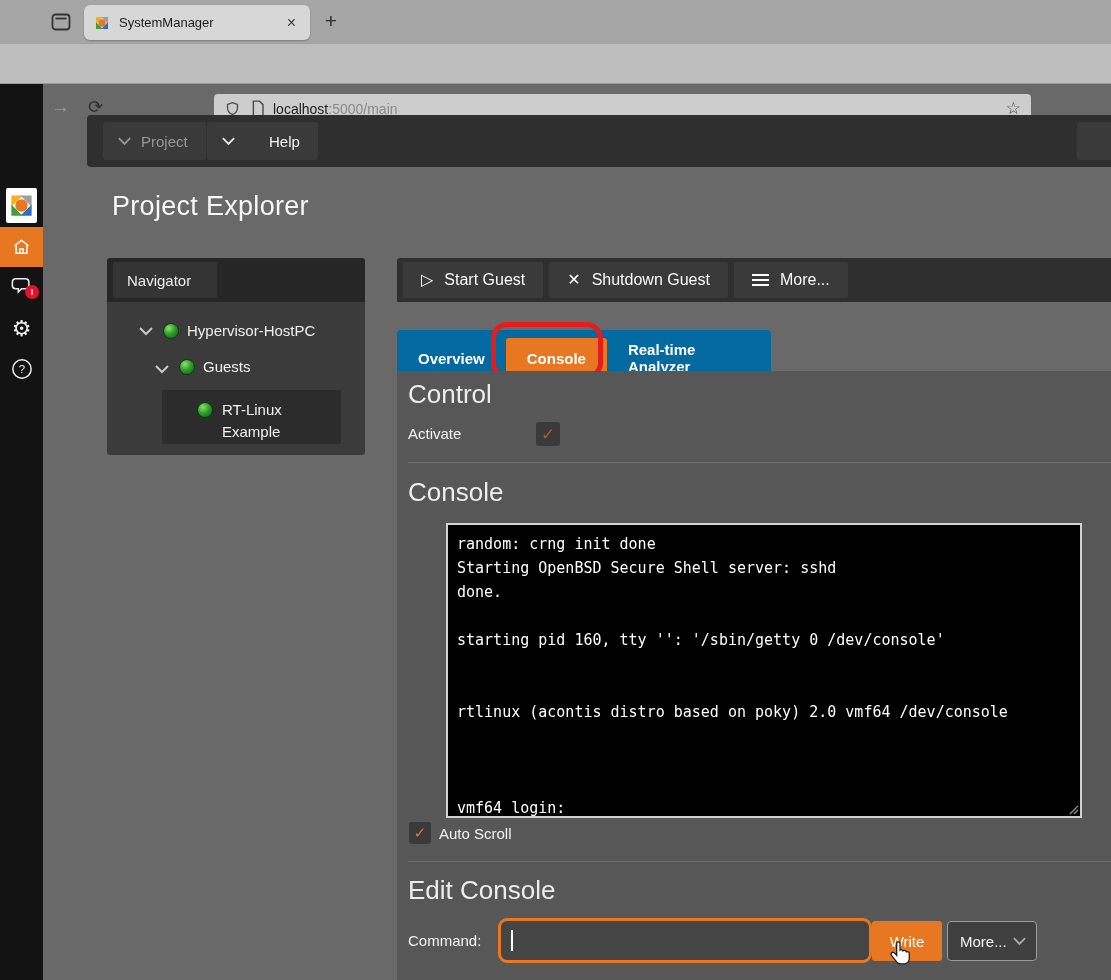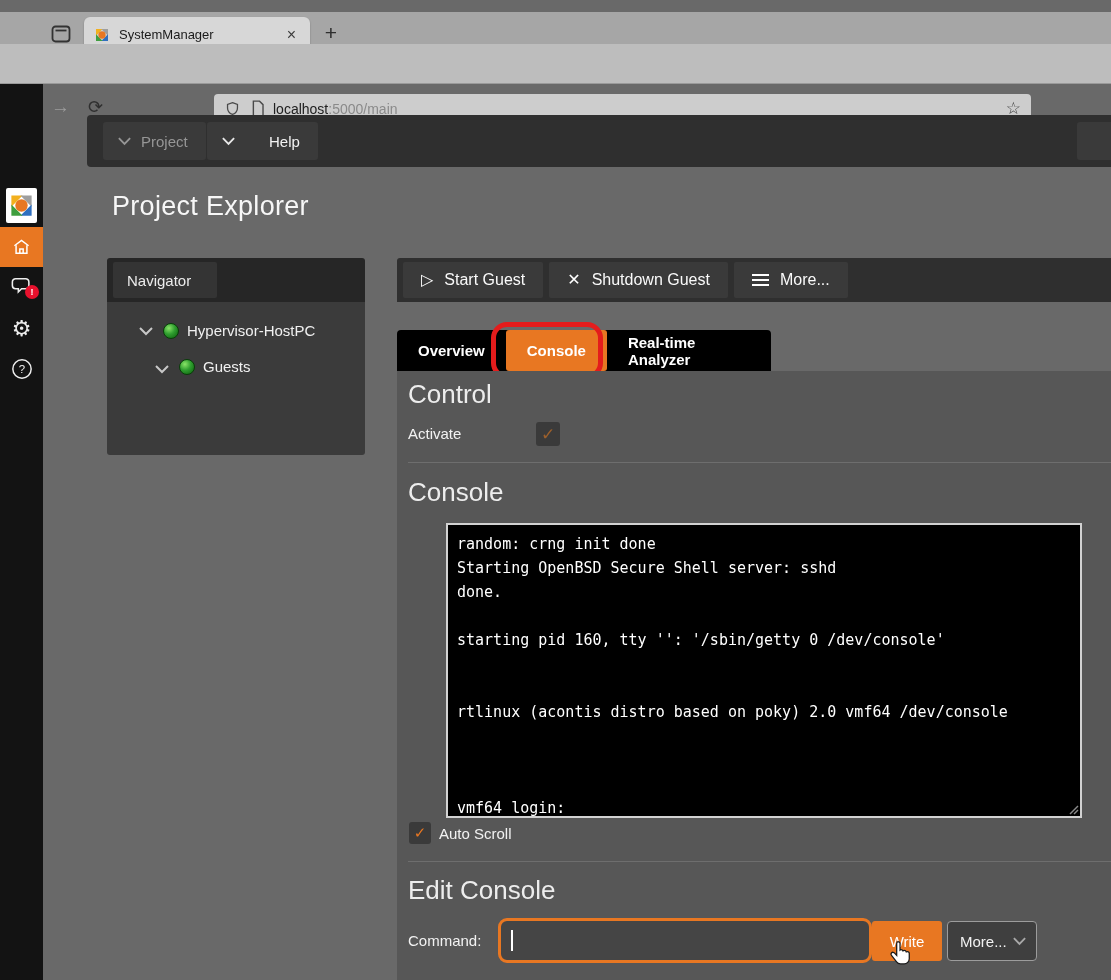--- a/index.html
+++ b/index.html
@@ -2,21 +2,21 @@
 <html><head>
 <meta charset="utf-8">
 <style>
   * { box-sizing: border-box; margin: 0; padding: 0; }
   html,body { width:1111px; height:980px; }
   body { font-family:"Liberation Sans", sans-serif; background:#696969; overflow:hidden; }
   #screen { position:relative; width:1111px; height:980px; }
   .abs { position:absolute; }
 
   
-  .tabstrip { left:0; top:12px; width:1111px; height:44px; background:#a6a6a6; }
+  .tabstrip { left:0; top:0; width:1111px; height:44px; background:#a6a6a6; }
   .tab-overview-btn { left:46px; top:9px; width:30px; height:26px; display:flex; align-items:center; justify-content:center; border-radius:4px; }
   .browser-tab { left:84px; top:5px; width:226px; height:35px; background:#d7d7d7; border-radius:6px; display:flex; align-items:center; padding:0 10px; box-shadow:0 1px 2px rgba(0,0,0,.25); }
   .tab-title { font-size:13px; color:#1b1b1b; margin-left:9px; flex:1; }
   .tab-close { font-size:16px; color:#3c3c3c; padding:0 4px; }
   .newtab-btn { left:318px; top:8px; width:26px; height:26px; font-size:21px; color:#2e2e2e; display:flex; align-items:center; justify-content:center; }
   .toolbar { left:0; top:44px; width:1111px; height:40px; background:#bdbdbd; border-bottom:1px solid #9a9a9a; }
   .nav-arrow { top:52px; font-size:19px; }
   .urlbar { left:214px; top:50px; width:817px; height:29px; background:#cdcdcd; border-radius:4px; display:flex; align-items:center; padding:0 10px; }
   .url-text { font-size:14px; margin-left:8px; flex:1; color:#202020; }
   .url-rest { color:#8a8a8a; }
@@ -50,21 +50,21 @@
   .tree-selected .lbl { font-size:15px; line-height:22px; color:#f0f0f0; width:80px; }
 
   
   .guest-toolbar { left:397px; top:258px; width:714px; height:44px; background:#2f2f2f; border-radius:3px 0 0 0; display:flex; align-items:center; padding-left:6px; gap:6px; }
   .gt-btn { height:36px; background:#3a3a3a; border-radius:2px; display:flex; align-items:center; gap:11px; padding:0 18px; color:#fafafa; font-size:16px; }
   .gt-ico { font-size:16px; color:#fff; line-height:1; }
   .hamburger { display:flex; flex-direction:column; gap:3px; }
   .hamburger i { display:block; width:17px; height:2px; background:#fff; }
 
   
-  .tabbar { left:397px; top:330px; width:374px; height:56px; background:#000000; border-radius:4px 4px 0 0; display:flex; }
+  .tabbar { left:397px; top:330px; width:374px; height:56px; background:#0369a1; border-radius:4px 4px 0 0; display:flex;align-items:center; }
   .ui-tab { height:41px; display:flex; align-items:center; padding:0 21px; font-size:15px; font-weight:bold; color:#fff; }
   .ui-tab.active { background:#e87722; border-radius:3px; }
   .annotation-ring { left:491px; top:322px; width:112px; height:57px; border:5px solid #e41c1c; border-radius:16px; pointer-events:none; }
 
   
   .content { left:397px; top:371px; width:714px; height:609px; background:#575757; }
   .content .abs { position:absolute; }
   .section-heading { font-size:26px; color:#ededed; }
   .field-label { font-size:15px; color:#f2f2f2; }
   .divider { left:11px; right:0; height:1px; background:#7b7b7b; opacity:.65; }
@@ -187,20 +187,24 @@
       <span class="sphere"></span>
       <span>Hypervisor-HostPC</span>
     </div>
     <div class="tree-row" style="left:46px; top:56px;align-items:flex-end;">
       <svg width="18" height="12" viewBox="0 0 18 12">
           <polyline points="3,3 9,9 15,3" fill="none" stroke="#c8c8c8" stroke-width="2"></polyline>
         </svg>
       <span class="sphere"></span>
       <span>Guests</span>
     </div>
+    <div class="tree-selected">
+      <span class="sphere" style="margin-top:3px;"></span>
+      <span class="lbl">RT-Linux Example</span>
+    </div>
   </div>
 
   <div class="abs guest-toolbar">
     <div class="gt-btn">
       <span class="gt-ico">▷</span>
       <span>Start Guest</span>
     </div>
     <div class="gt-btn">
       <span class="gt-ico">✕</span>
       <span>Shutdown Guest</span>

